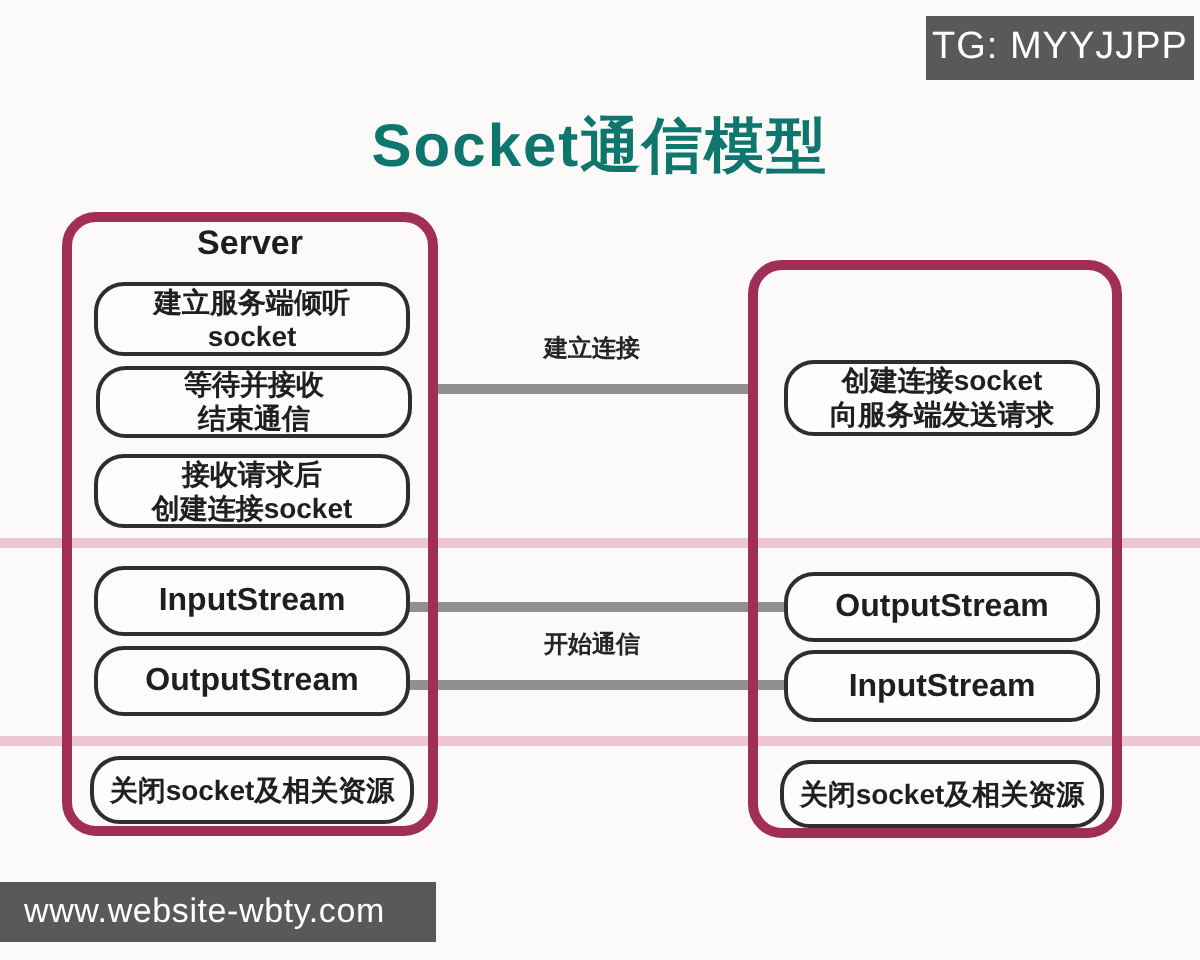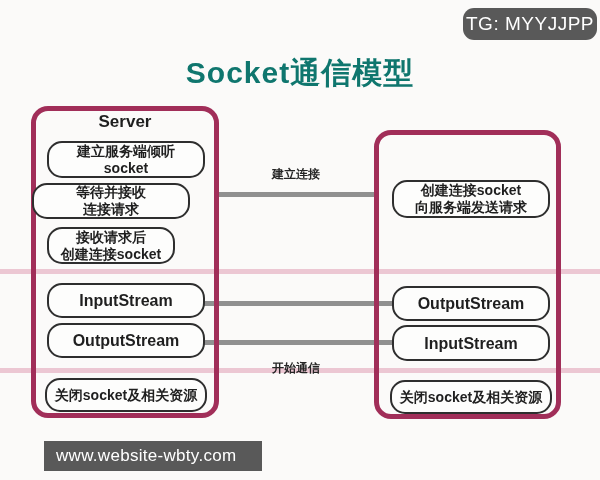--- a/index.html
+++ b/index.html
@@ -12,23 +12,23 @@
     position:relative;width:600px;height:480px;overflow:hidden;
     background:#fbfaf9;
   }
 
   
   .badge{
     position:absolute;background:#595959;color:#fff;
     display:flex;align-items:center;
   }
   #tg-badge{left:463px;top:8px;width:134px;height:32px;justify-content:center;
-    font-size:19px;letter-spacing:.5px;border-radius:11px;}
+    font-size:19px;letter-spacing:.5px;}
   #site-badge{left:0;top:441px;width:218px;height:30px;font-size:17px;
-    padding-left:12px;box-sizing:border-box;letter-spacing:.3px;margin-left:44px;}
+    padding-left:12px;box-sizing:border-box;letter-spacing:.3px;}
 
   
   #title{
     position:absolute;left:0;top:53px;width:600px;text-align:center;
     font-size:30px;font-weight:bold;color:#0f766e;letter-spacing:1px;
   }
 
   
   .pink-line{position:absolute;left:0;width:600px;height:5px;background:#ecc7d3;z-index:1;}
   #pink-line-1{top:269px;}
@@ -58,38 +58,38 @@
   
   .step-box{
     position:absolute;border:2.5px solid #2e2e2e;border-radius:15px;
     background:#fdfdfc;z-index:4;box-sizing:border-box;
     display:flex;flex-direction:column;align-items:center;justify-content:center;
     font-size:14px;font-weight:bold;color:#1f1f1f;line-height:17px;
     text-align:center;
   }
   
   #srv-step-1{left:47px;top:141px;width:158px;height:37px;}
-  #srv-step-2{left:32px;top:183px;width:158px;height:36px;}
-  #srv-step-3{left:47px;top:227px;width:128px;height:37px;}
+  #srv-step-2{left:48px;top:183px;width:158px;height:36px;}
+  #srv-step-3{left:47px;top:227px;width:158px;height:37px;}
   #srv-input {left:47px;top:283px;width:158px;height:35px;font-size:16px;}
   #srv-output{left:47px;top:323px;width:158px;height:35px;font-size:16px;}
   #srv-close {left:45px;top:378px;width:162px;height:34px;}
   
   #cli-step-1{left:392px;top:180px;width:158px;height:38px;}
   #cli-output{left:392px;top:286px;width:158px;height:35px;font-size:16px;}
   #cli-input {left:392px;top:325px;width:158px;height:36px;font-size:16px;}
   #cli-close {left:390px;top:380px;width:162px;height:34px;}
 
   
   .phase-label{
     position:absolute;left:221px;width:150px;text-align:center;
     font-size:12px;font-weight:bold;color:#252525;z-index:4;
   }
   #phase-1{top:166px;}
-  #phase-2{top:314px;margin-top:46px;}
+  #phase-2{top:314px;}
   #phase-3{top:389px;}
 </style>
 </head>
 <body>
 
 <div id="stage">
 
   <div id="tg-badge" class="badge">
       <span>TG: MYYJJPP</span>
     </div>
@@ -107,21 +107,21 @@
   <div id="client-box" class="outer-box"></div>
 
   <div id="server-label" class="outer-label">Server</div>
 
   <div id="srv-step-1" class="step-box">
     <span>建立服务端倾听</span>
     <span>socket</span>
   </div>
   <div id="srv-step-2" class="step-box">
     <span>等待并接收</span>
-    <span>连接请求</span>
+    <span>结束通信</span>
   </div>
   <div id="srv-step-3" class="step-box">
     <span>接收请求后</span>
     <span>创建连接socket</span>
   </div>
   <div id="srv-input" class="step-box">
     <span>InputStream</span>
   </div>
   <div id="srv-output" class="step-box">
     <span>OutputStream</span>

